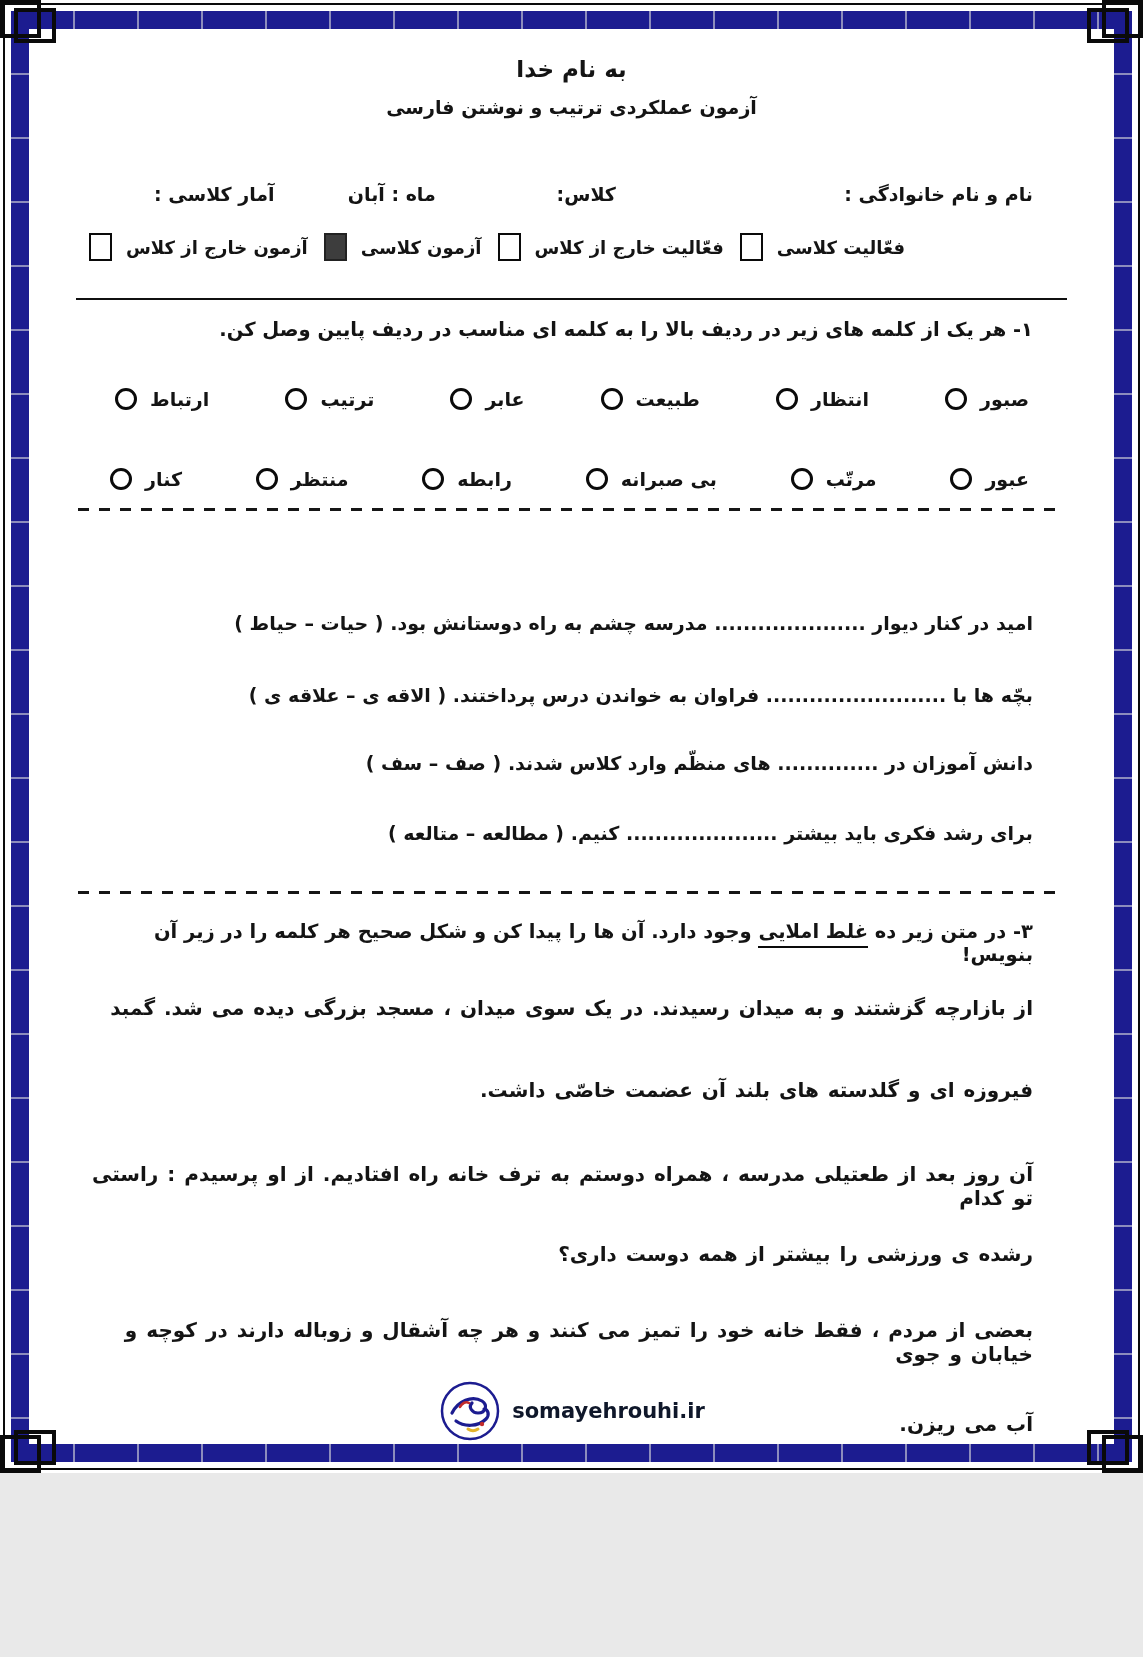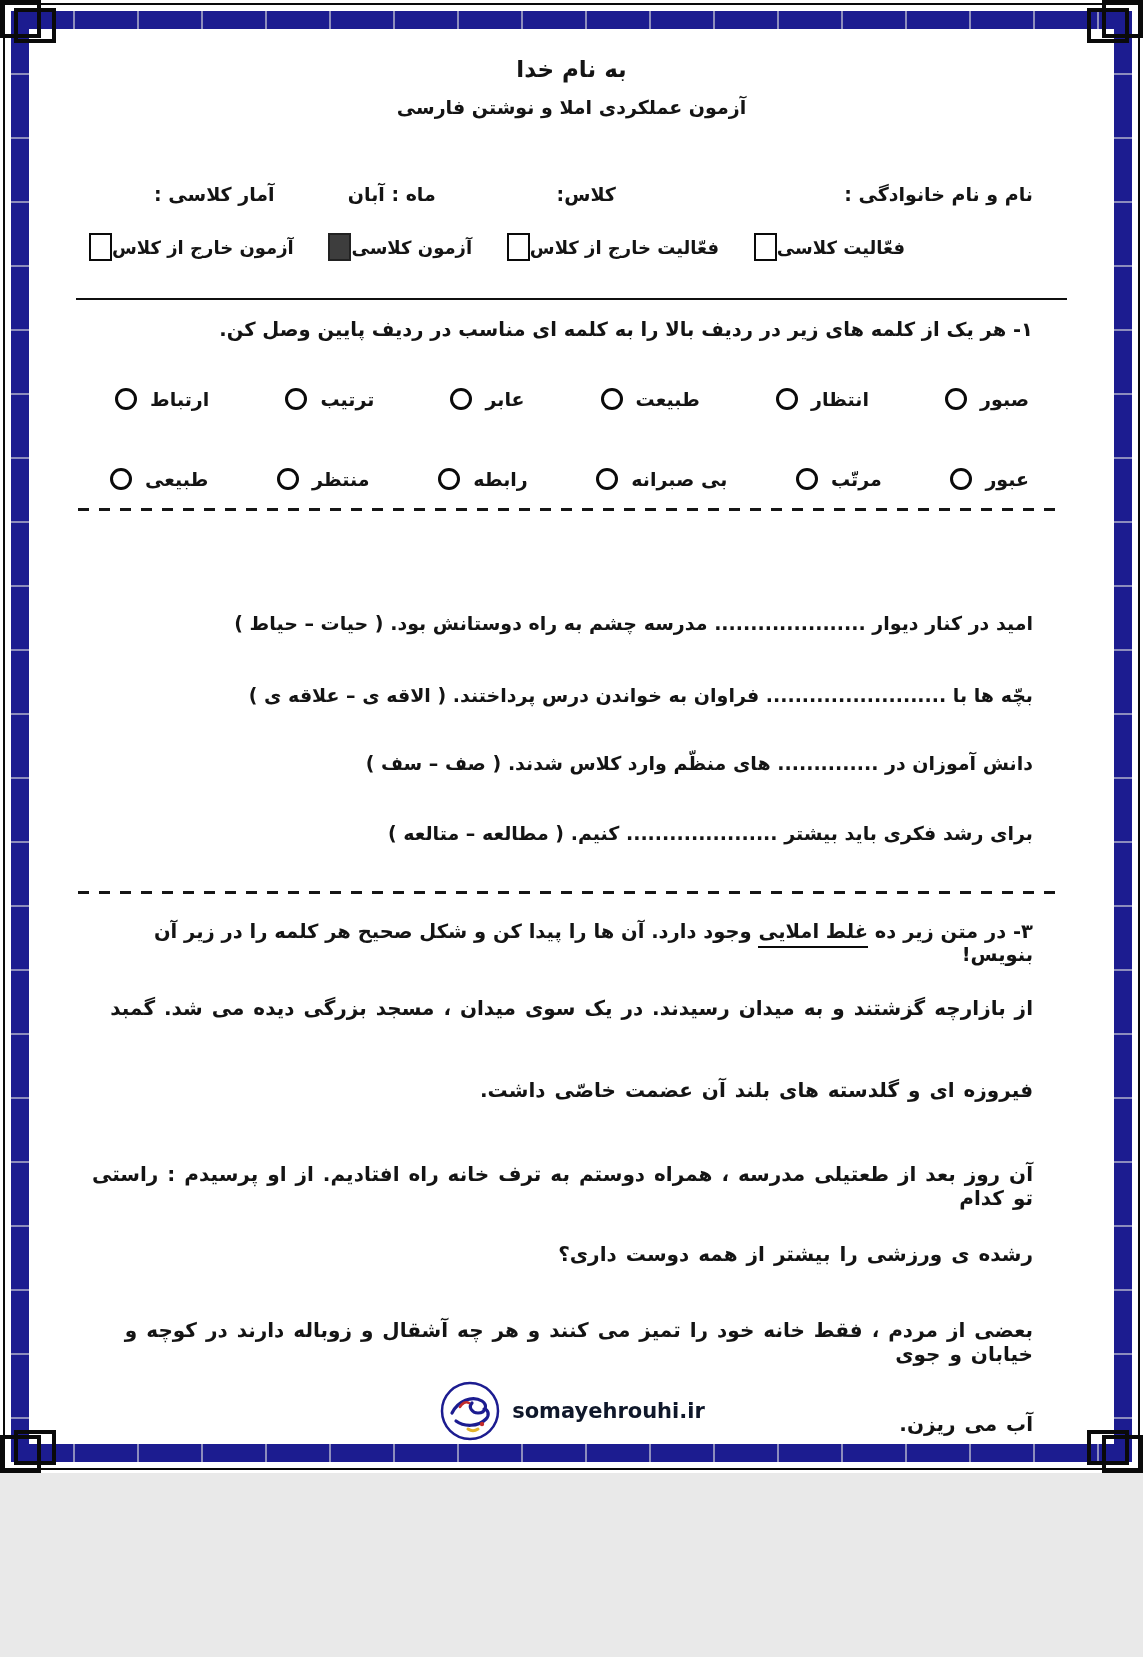--- a/index.html
+++ b/index.html
@@ -38,21 +38,21 @@
   .center{text-align:center;left:70px;right:70px;}
   .title{font-size:23px;}
   .subtitle{font-size:19px;}
   .info-row{display:flex;direction:rtl;font-size:19px;}
   .info-cell-name{flex:0 0 44%;}
   .info-cell-class{flex:0 0 19%;}
   .info-cell-month{flex:0 0 17%;}
   .info-cell-stats{flex:0 0 20%;}
   .cb-row{display:flex;direction:rtl;justify-content:space-between;
     padding-right:128px;padding-left:4px;font-size:18px;align-items:center;}
-  .cb-item{display:flex;direction:rtl;align-items:center;gap:0;}
+  .cb-item{display:flex;direction:rtl;align-items:center;gap:14px;}
   .cb-box{width:19px;height:24px;border:2.5px solid #0a0a0a;background:#fff;display:inline-block;}
   .cb-box.checked{background:#3d3d3d;border-color:#222;}
   .line-solid{position:absolute;left:76px;right:76px;height:2px;background:#101010;}
   .line-dashed{position:absolute;left:78px;right:80px;height:3px;
     background:repeating-linear-gradient(90deg,#161616 0 11px,transparent 11px 21px);}
   .q-head{font-size:19.5px;}
   .word-row{display:flex;direction:rtl;justify-content:space-between;font-size:19px;}
   .word-row-1{padding-right:4px;padding-left:30px;}
   .word-row-2{padding-right:4px;padding-left:25px;}
   .word-item{display:flex;direction:rtl;align-items:center;gap:13px;}
@@ -86,21 +86,21 @@
   <div class="corner corner-bl">
       <span class="sq1"></span>
       <span class="sq2"></span>
     </div>
   <div class="corner corner-br">
       <span class="sq1"></span>
       <span class="sq2"></span>
     </div>
 
   <div class="content center title" style="top:56px;">به نام خدا</div>
-  <div class="content center subtitle" style="top:96px;">آزمون عملکردی املا و نوشتن فارسی</div>
+  <div class="content center subtitle" style="top:96px;">آزمون عملکردی ترتیب و نوشتن فارسی</div>
 
   <div class="content" style="top:183px;">
     <div class="info-row">
       <span class="info-cell-name">نام و نام خانوادگی :</span>
       <span class="info-cell-class">کلاس:</span>
       <span class="info-cell-month">ماه : آبان</span>
       <span class="info-cell-stats">آمار کلاسی :</span>
     </div>
   </div>
 
@@ -174,21 +174,21 @@
         </span>
       <span class="word-item">
           <span>رابطه</span>
           <span class="match-circle"></span>
         </span>
       <span class="word-item">
           <span>منتظر</span>
           <span class="match-circle"></span>
         </span>
       <span class="word-item">
-          <span>طبیعی</span>
+          <span>کنار</span>
           <span class="match-circle"></span>
         </span>
     </div>
   </div>
 
   <div class="line-dashed" style="top:508px;"></div>
 
   <div class="content sentence" style="top:612px;">امید در کنار دیوار ..................... مدرسه چشم به راه دوستانش بود. ( حیات – حیاط )</div>
   <div class="content sentence" style="top:684px;">بچّه ها با ......................... فراوان به خواندن درس پرداختند. ( الاقه ی – علاقه ی )</div>
   <div class="content sentence" style="top:752px;">دانش آموزان در .............. های منظّم وارد کلاس شدند. ( صف – سف )</div>

